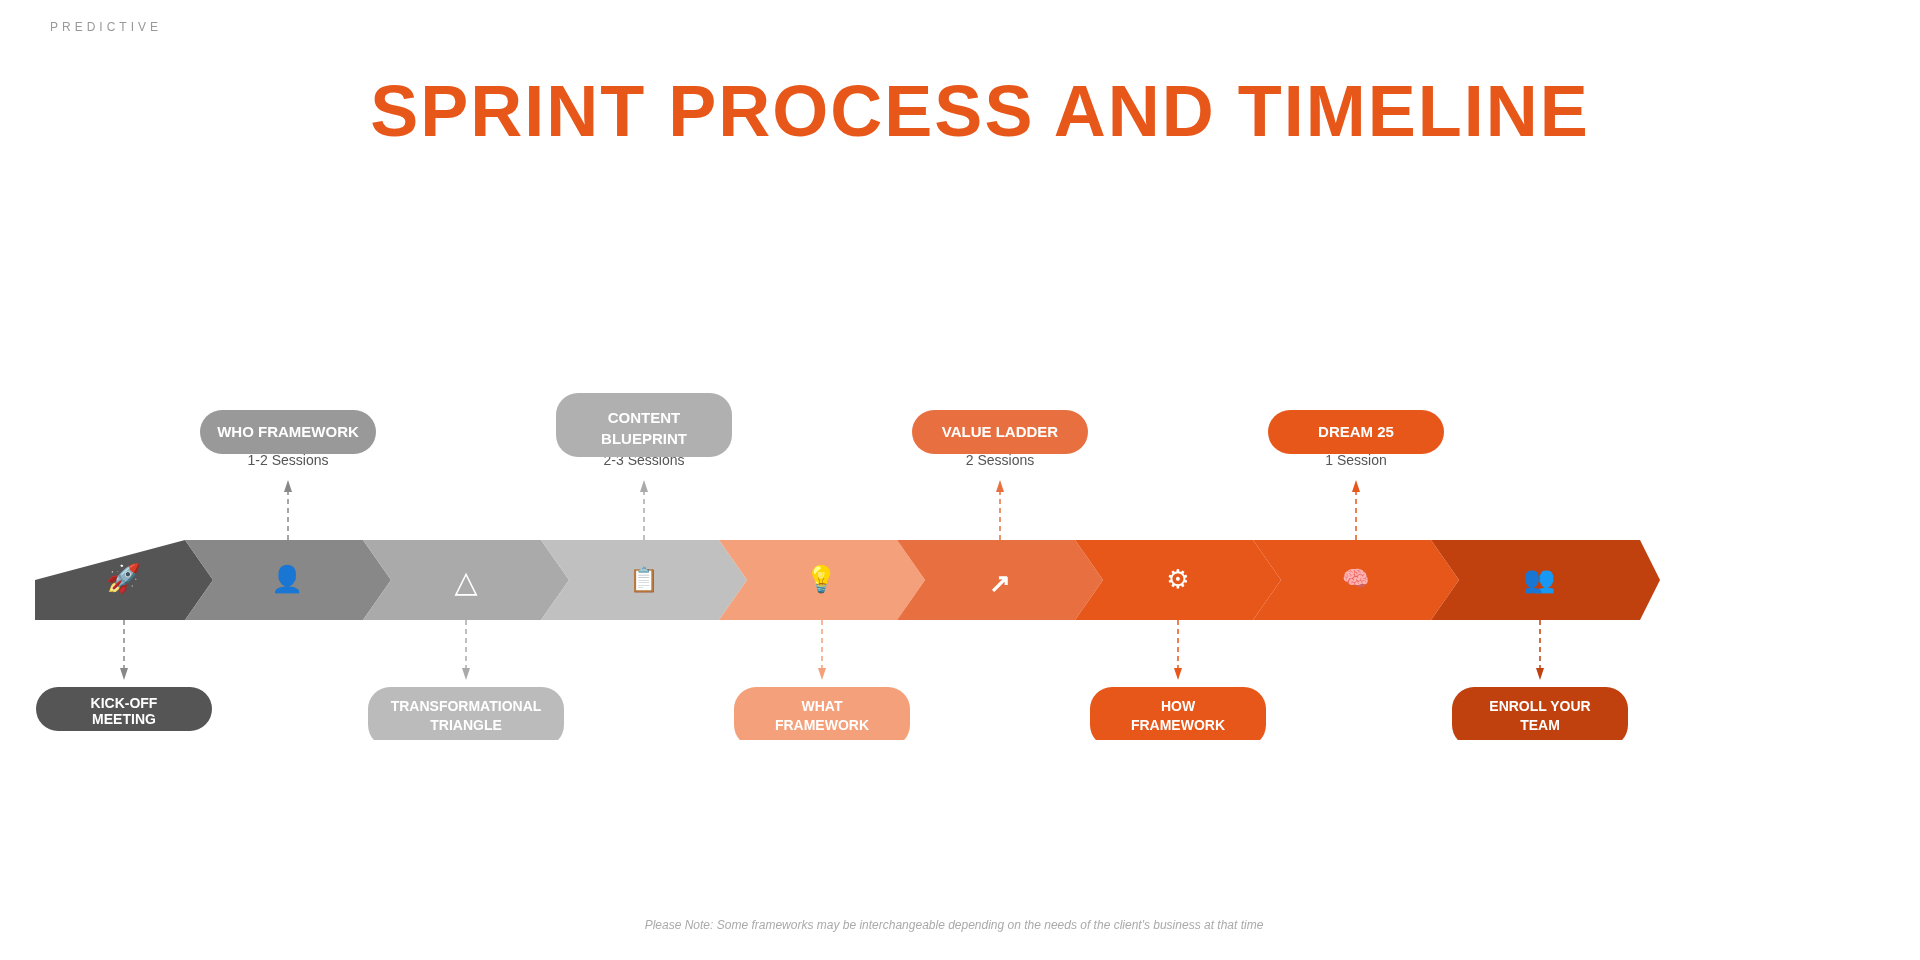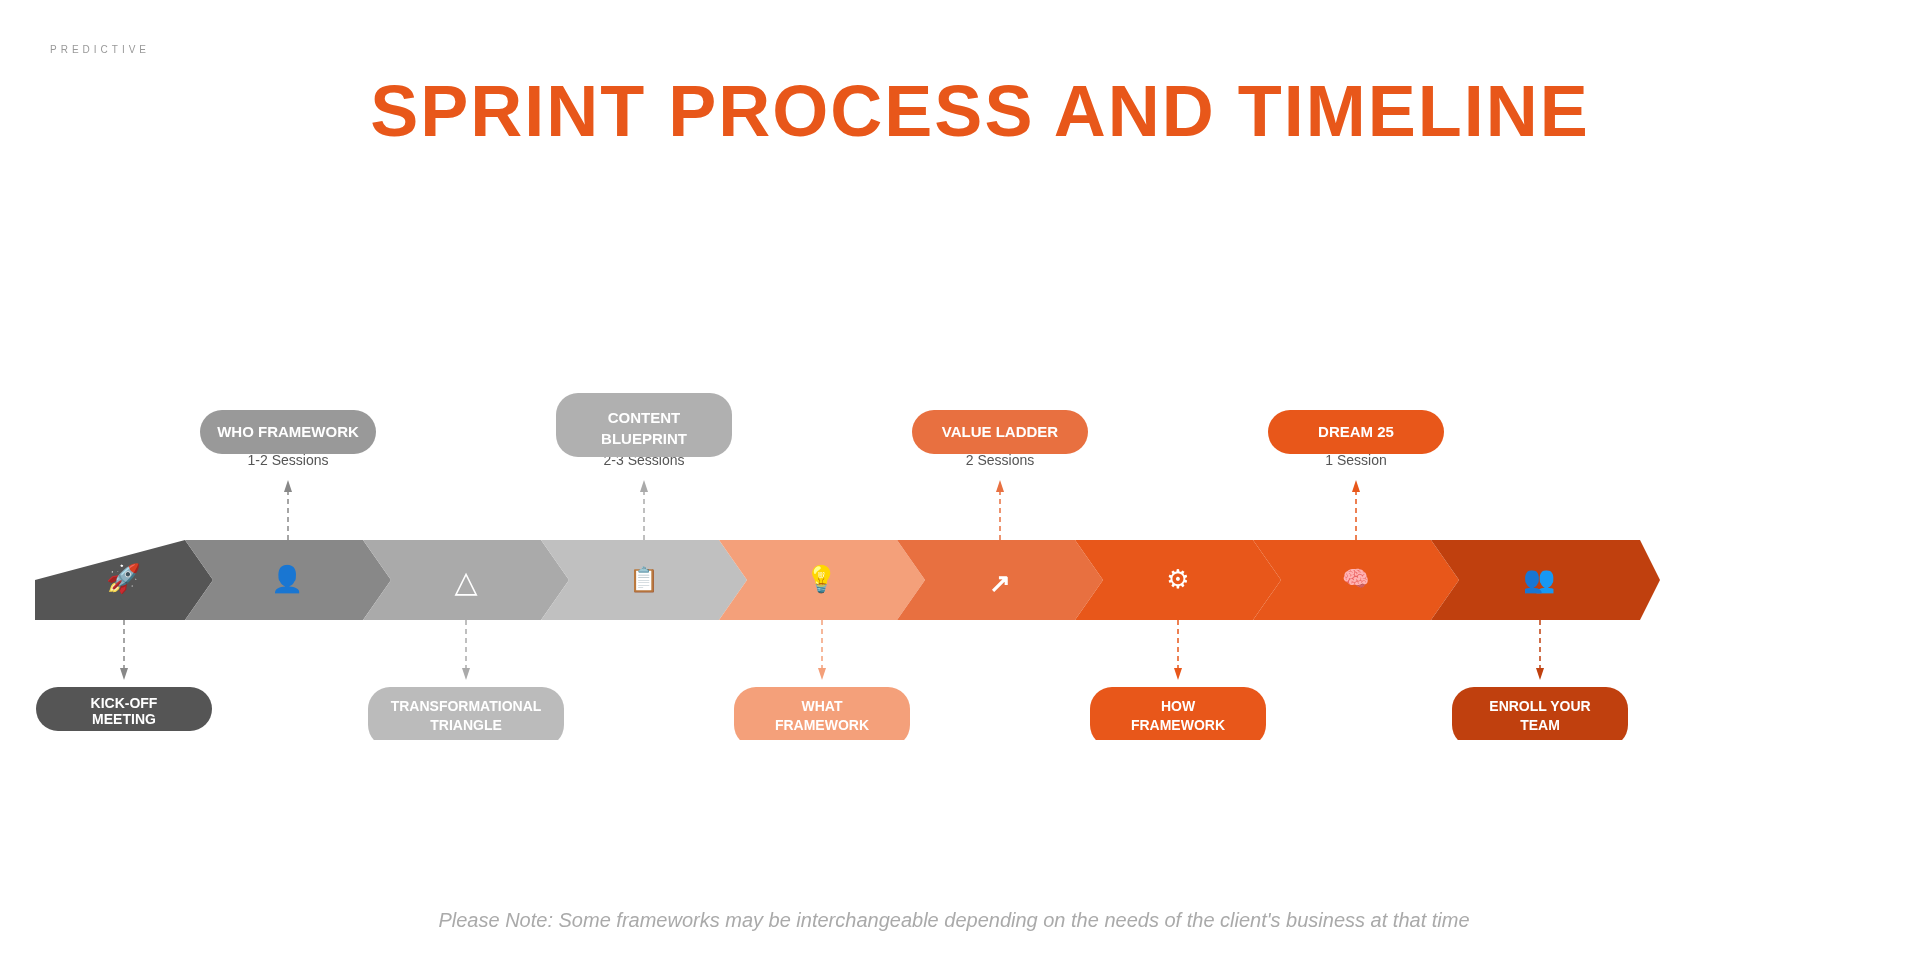--- a/index.html
+++ b/index.html
@@ -22,21 +22,21 @@
     
     .roi-container {
       position: relative;
       display: inline-block;
     }
   </style>
 </head>
 <body>
 
 <div class="logo">
-  <div style="font-size:10px;letter-spacing:4px;color:#999;text-transform:uppercase;margin-top:24px;">PREDICTIVE</div>
+  <div style="font-size:12px;letter-spacing:4px;color:#999;text-transform:uppercase;">PREDICTIVE</div>
 </div>
 
 <div style="text-align:center;padding-top:70px;padding-left:40px;">
   <span style="font-size:72px;font-weight:900;color:#e8571a;letter-spacing:2px;text-transform:uppercase;">SPRINT PROCESS AND TIMELINE</span>
 </div>
 
 <svg width="1920" height="500" style="position:absolute;top:240px;left:0;" viewBox="0 0 1920 500">
 
   <polygon points="35,340 185,300 213,340 185,380 35,380" fill="#555555"></polygon>
 
@@ -123,15 +123,15 @@
 
   <line x1="1540" y1="380" x2="1540" y2="435" stroke="#c0400e" stroke-width="1.5" stroke-dasharray="5,4"></line>
   <polygon points="1540,440 1536,428 1544,428" fill="#c0400e"></polygon>
   <rect x="1452" y="447" width="176" height="60" rx="22" fill="#c0400e"></rect>
   <text x="1540" y="471" text-anchor="middle" font-size="14" font-weight="800" fill="white">ENROLL YOUR</text>
   <text x="1540" y="490" text-anchor="middle" font-size="14" font-weight="800" fill="white">TEAM</text>
   <text x="1540" y="520" text-anchor="middle" font-size="13" fill="#555">1 Session (3.5 hrs)</text>
 
 </svg>
 
-<div style="position:absolute;bottom:28px;left:0;right:12px;text-align:center;font-size:20px;color:#aaa;font-style:italic;">
+<div style="position:absolute;bottom:28px;left:0;right:12px;text-align:center;font-size:12px;color:#aaa;font-style:italic;">
   <span>Please Note: Some frameworks may be interchangeable depending on the needs of the client's business at that time</span>
 </div>
 
 </body></html>

